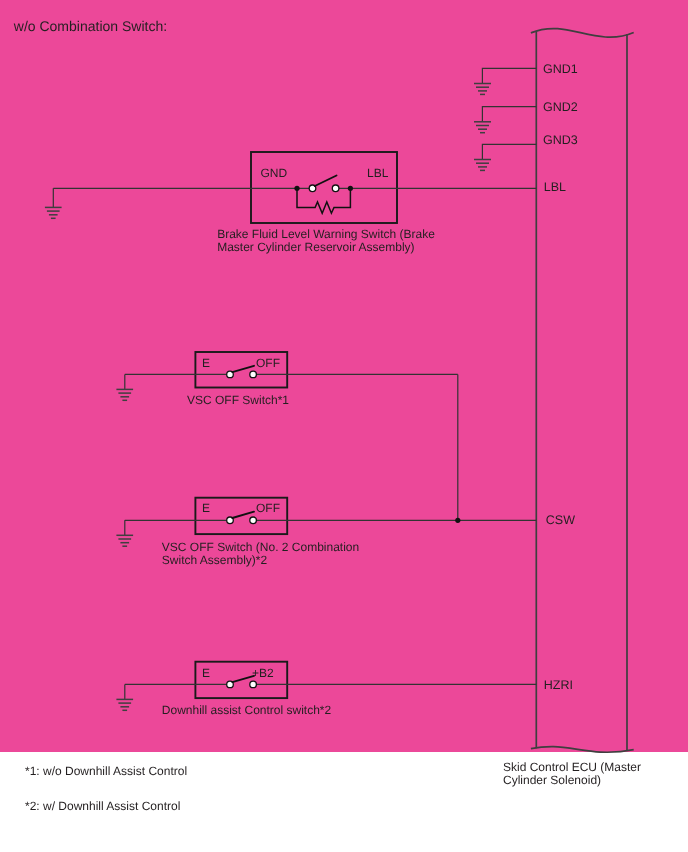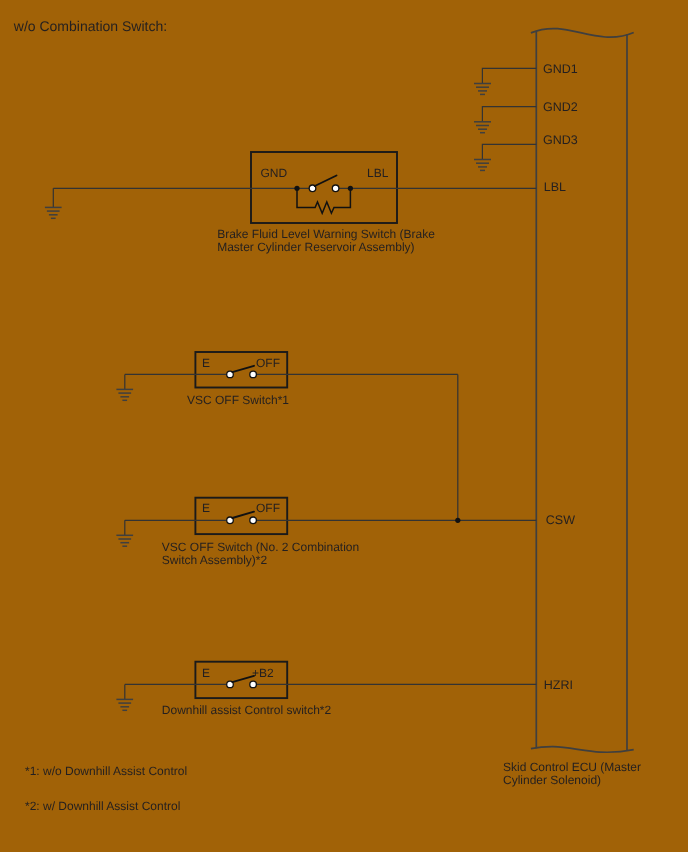--- a/index.html
+++ b/index.html
@@ -1,21 +1,21 @@
 <!DOCTYPE html>
 <html><head>
 <meta charset="utf-8">
 <title>Wiring Diagram</title>
 <style>
   html, body { margin:0; padding:0; background:#ffffff; }
   body { width:688px; height:852px; overflow:hidden;
          font-family:"Liberation Sans", sans-serif; color:#231f20;
          -webkit-font-smoothing:antialiased;
          text-rendering:geometricPrecision; }
-  #page { position:relative; width:688px; height:852px; background:#a16207; }
+  #page { position:relative; width:688px; height:752px; background:#ec4899; }
   svg.diagram { position:absolute; left:0; top:0; width:688px; height:852px; }
   svg.diagram text { font-family:"Liberation Sans", sans-serif; fill:#231f20; }
   .t-title   { font-size:14px; }
   .t-term    { font-size:12.5px; }
   .t-cap     { font-size:12px; }
   .t-note    { font-size:12px; }
   .wire      { stroke:#333333; stroke-width:1.2; fill:none; }
   .boxline   { stroke:#1a1a1a; stroke-width:1.9; fill:none; }
   .eculine   { stroke:#3f3f3f; stroke-width:1.7; fill:none; }
   .gndbar    { stroke:#3f3f3f; stroke-width:1.5; }

